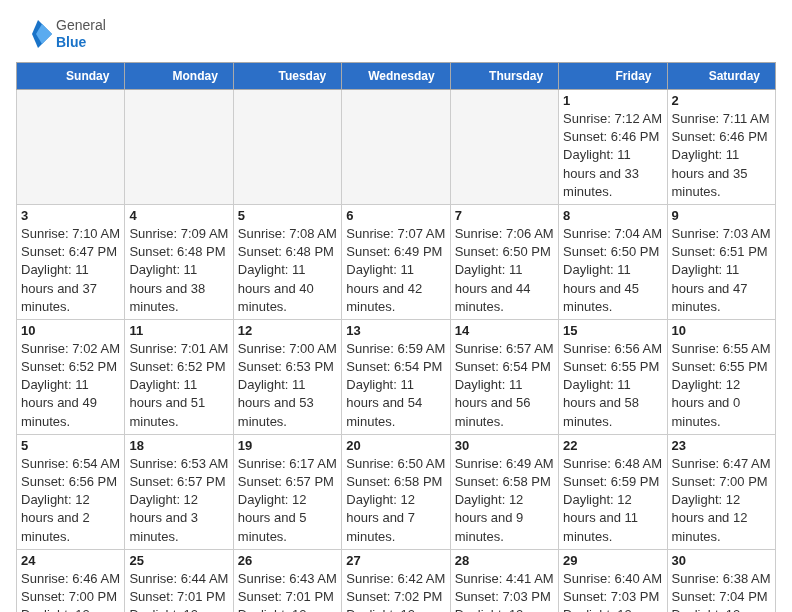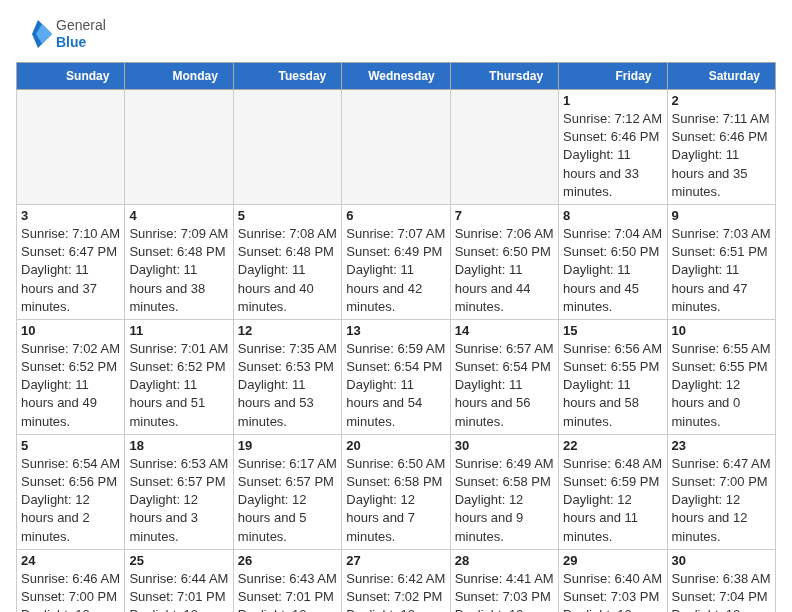--- a/index.html
+++ b/index.html
@@ -193,21 +193,21 @@
         </td>
         <td>
           <span class="day-number">11</span>
           <div class="day-info">Sunrise: 7:01 AM
 Sunset: 6:52 PM
 Daylight: 11 hours
 and 51 minutes.</div>
         </td>
         <td>
           <span class="day-number">12</span>
-          <div class="day-info">Sunrise: 7:35 AM
+          <div class="day-info">Sunrise: 7:00 AM
 Sunset: 6:53 PM
 Daylight: 11 hours
 and 53 minutes.</div>
         </td>
         <td>
           <span class="day-number">13</span>
           <div class="day-info">Sunrise: 6:59 AM
 Sunset: 6:54 PM
 Daylight: 11 hours
 and 54 minutes.</div>

